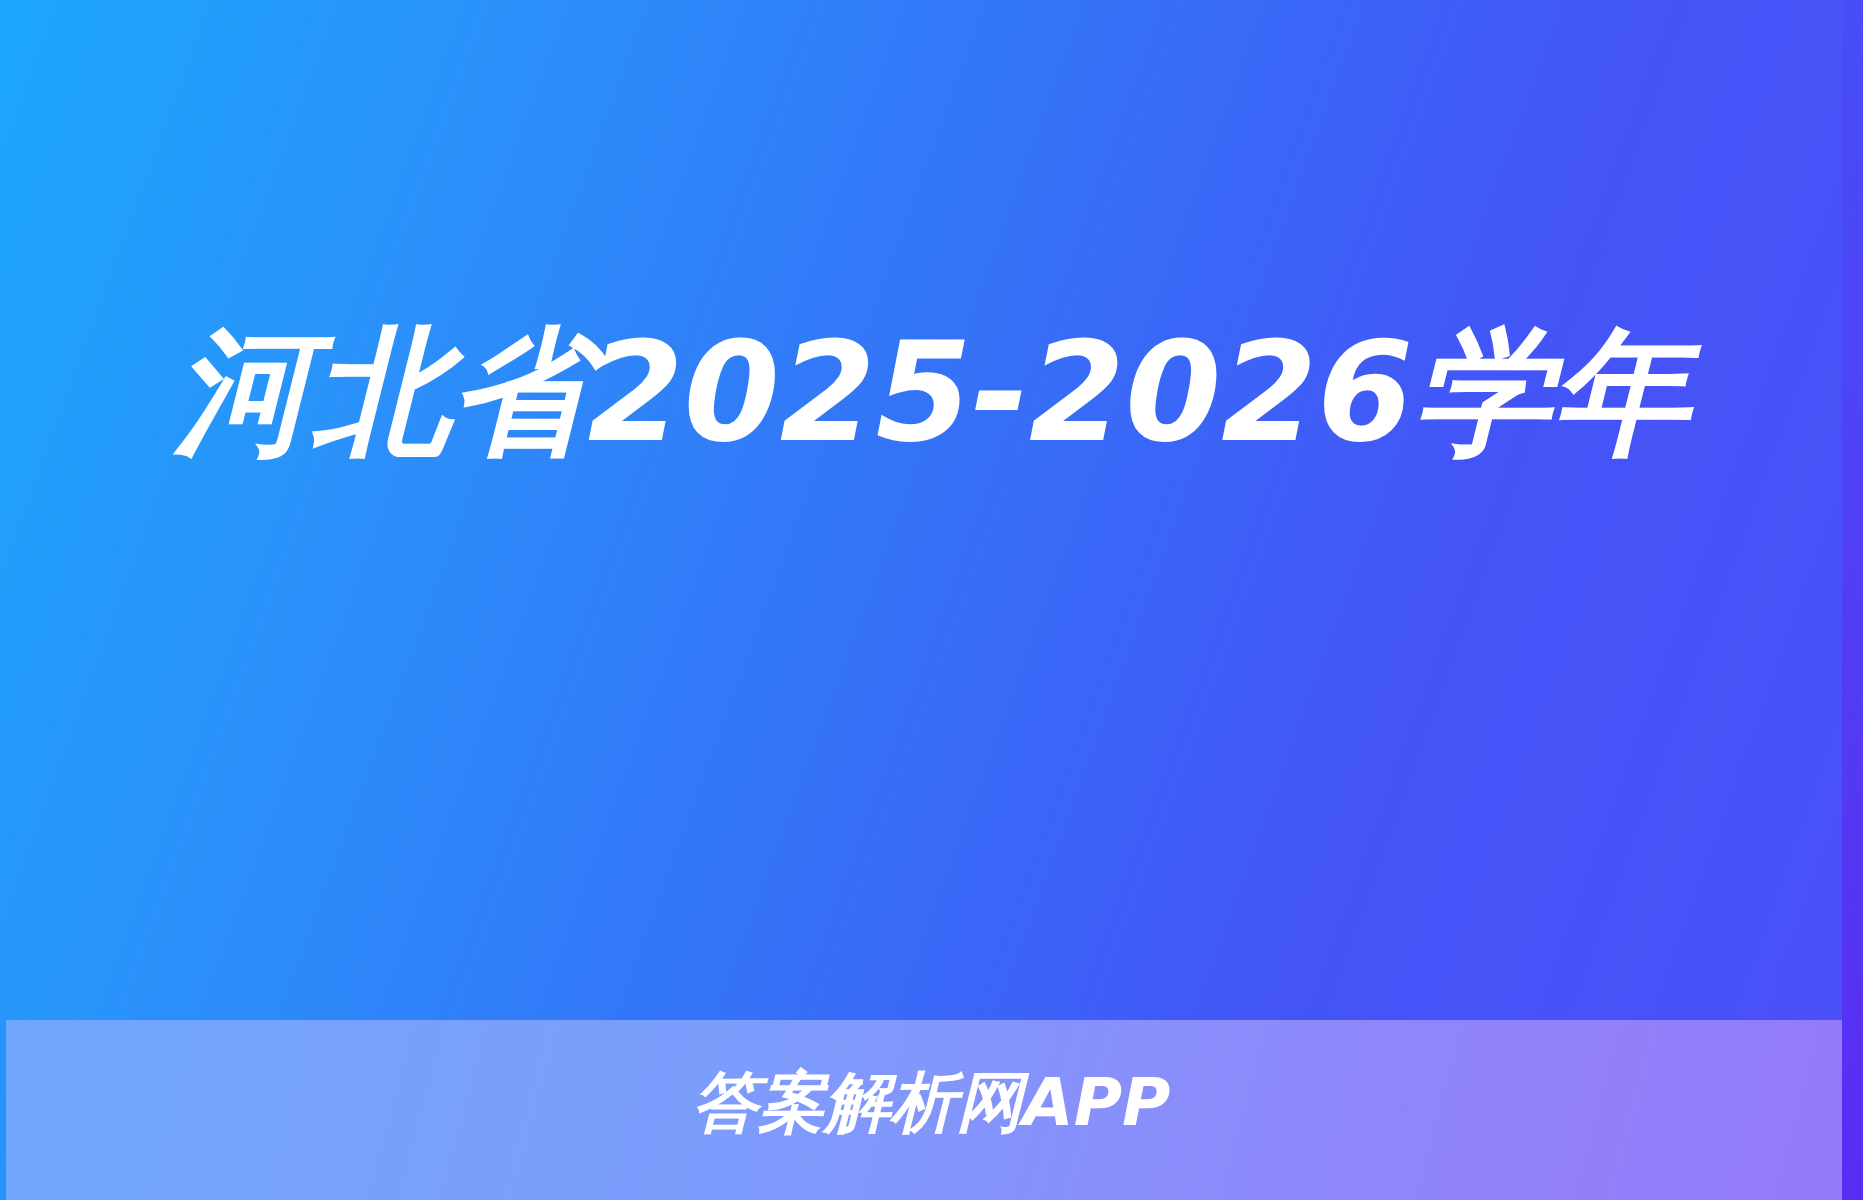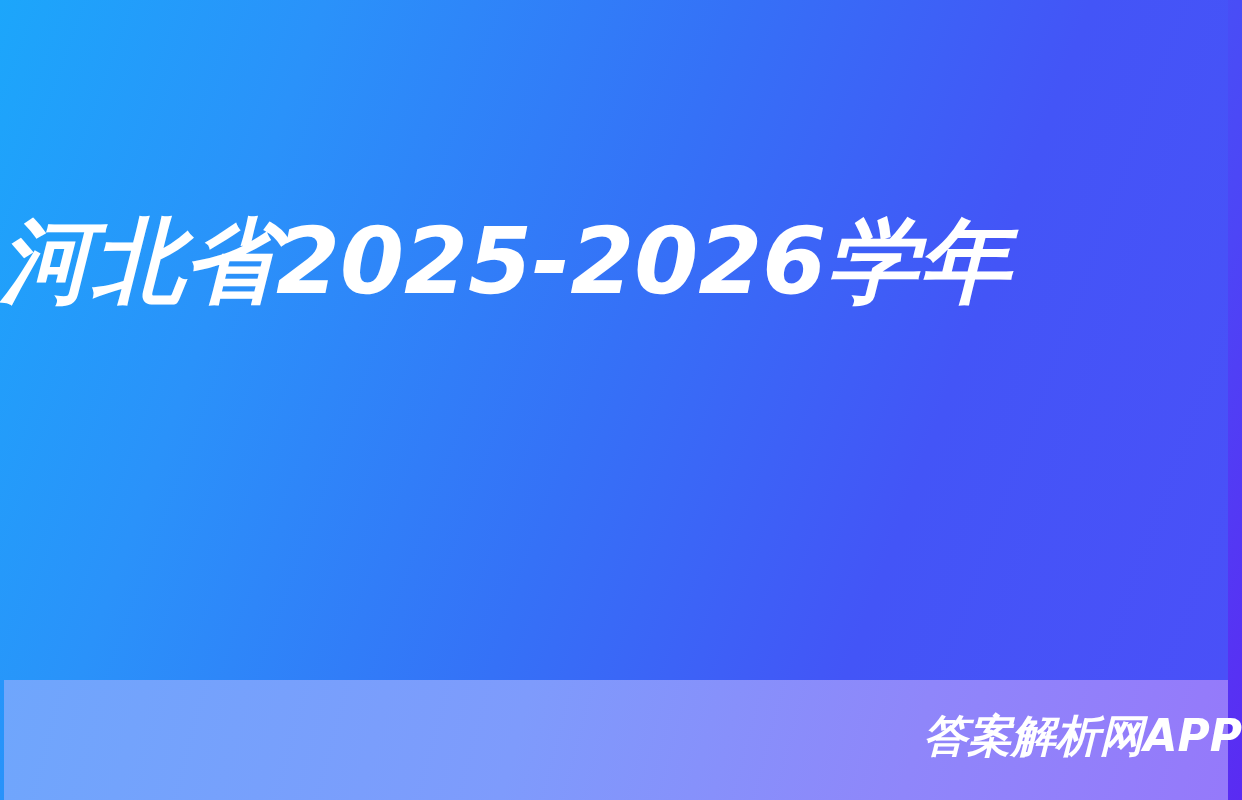--- a/index.html
+++ b/index.html
@@ -46,21 +46,21 @@
     background: linear-gradient(105deg, #6FA6FC 0%, #7E9BFC 42%, #8F86FA 74%, #9579FA 100%);
   }
 
   
 
   .title-block {
     position: absolute;
     left: 0;
     top: 184px;
     width: 1242px;
-    text-align: left;
+    text-align: center;
     z-index: 5;
   }
 
   .title-line {
     display: block;
     color: #ffffff;
     font-family: "DejaVu Sans", "Liberation Sans", sans-serif;
     font-size: 92px;
     font-weight: 700;
     font-style: italic;
@@ -70,21 +70,21 @@
     text-rendering: geometricPrecision;
   }
 
   
 
   .footer-brand {
     position: absolute;
     left: 0;
     top: 710px;
     width: 1242px;
-    text-align: right;
+    text-align: center;
     z-index: 6;
   }
 
   .footer-brand span {
     display: inline-block;
     color: #ffffff;
     font-family: "DejaVu Sans", "Liberation Sans", sans-serif;
     font-size: 44px;
     font-weight: 700;
     font-style: italic;

